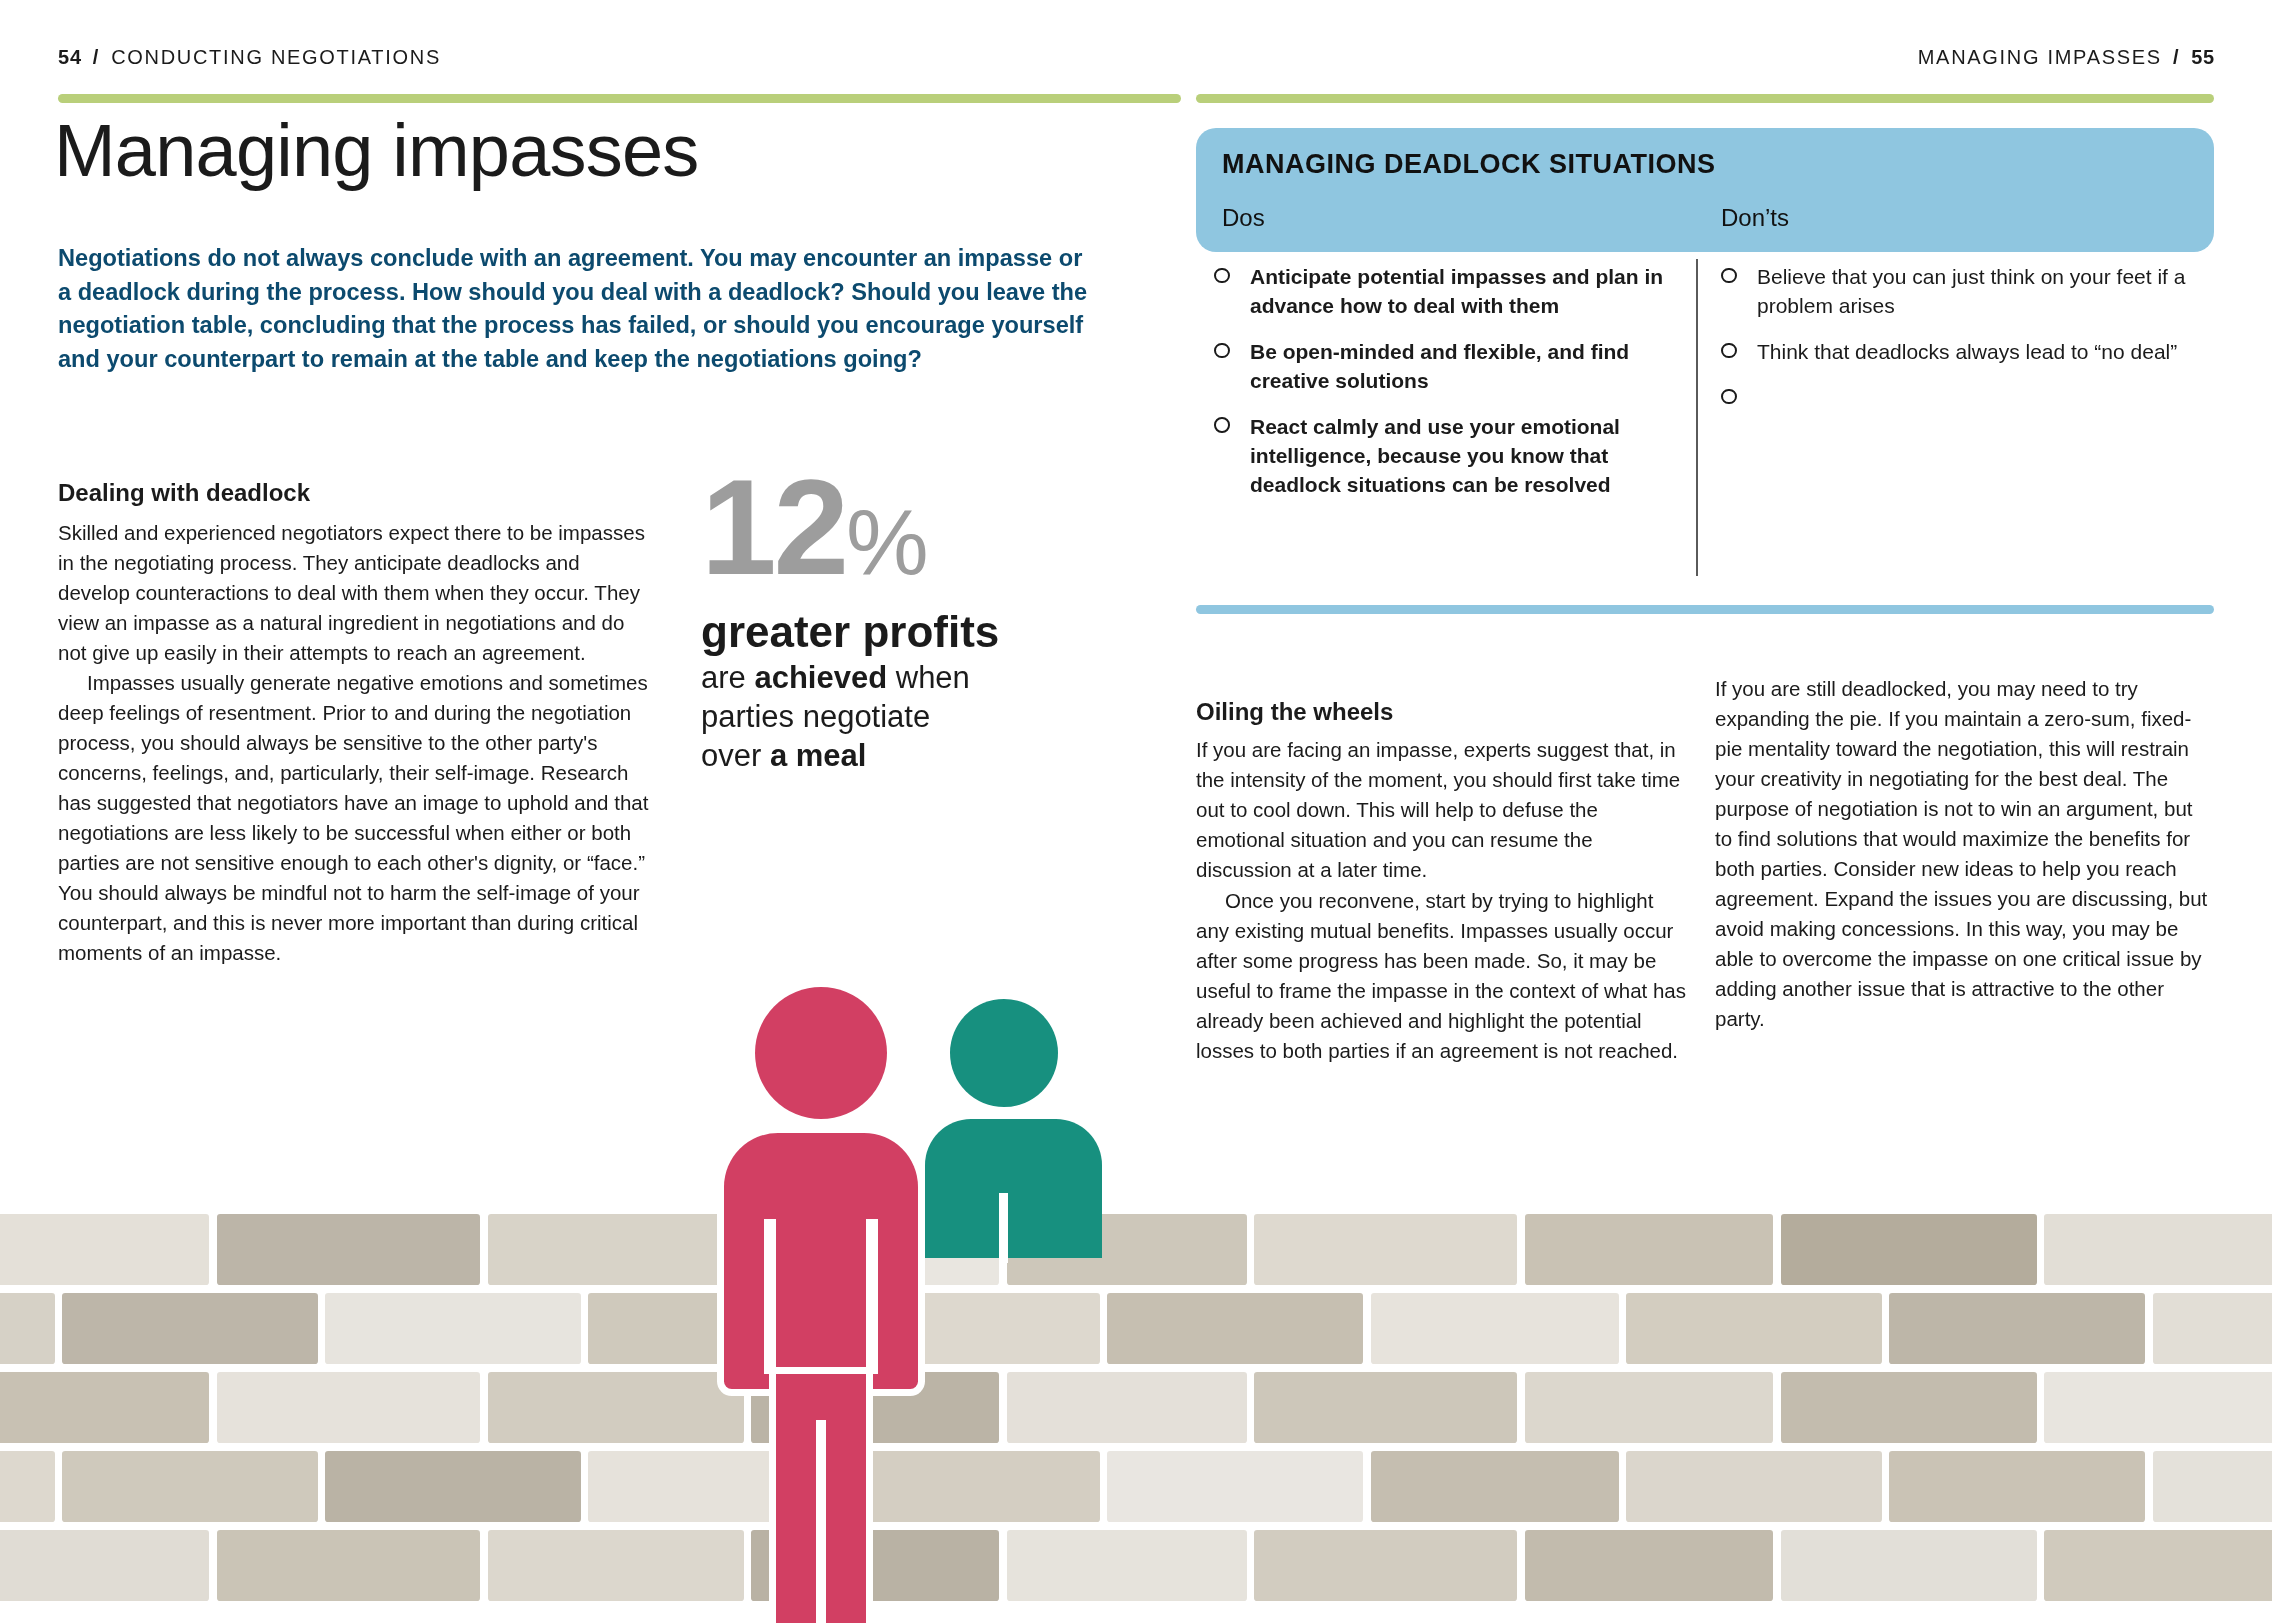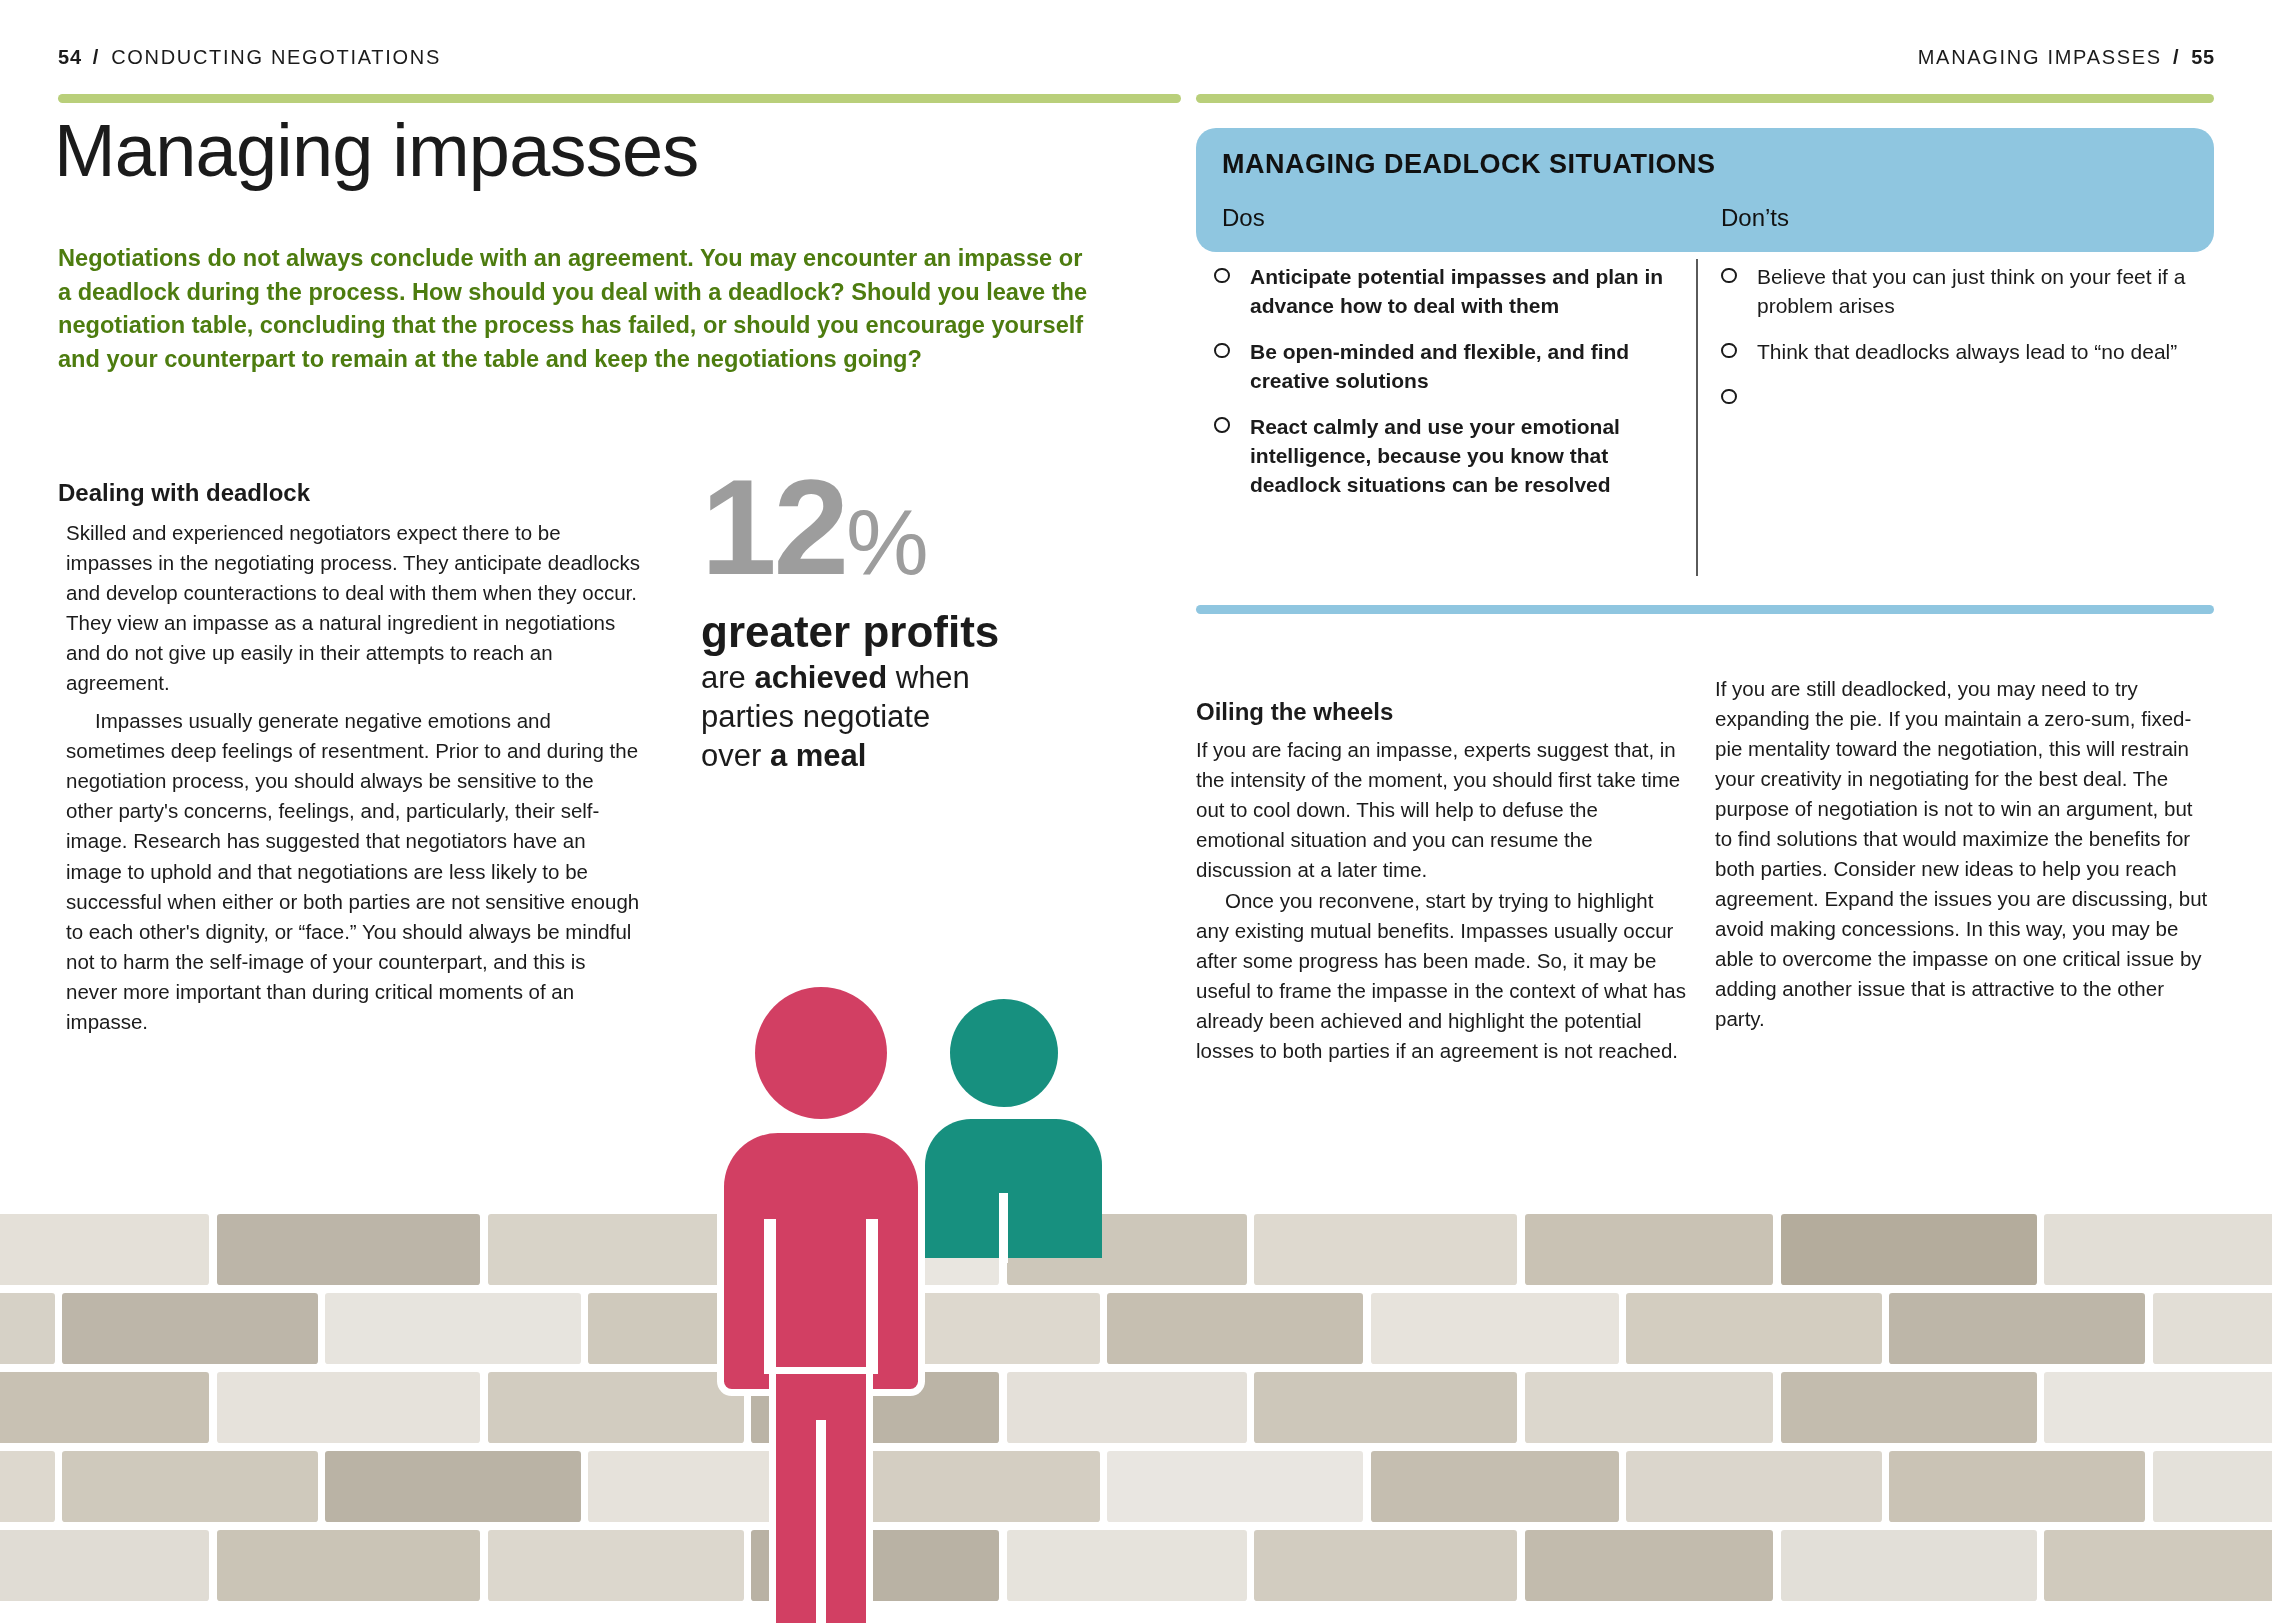--- a/index.html
+++ b/index.html
@@ -78,38 +78,38 @@
     line-height: 1.05;
   }
   .intro {
     position: absolute;
     left: 58px;
     top: 242px;
     width: 1030px;
     font-size: 23.6px;
     font-weight: 700;
     line-height: 1.42;
-    color: #4d7c0f;
+    color: #0c4a6e;
   }
   .subhead {
     font-size: 24px;
     font-weight: 700;
     color: #1b1b1b;
   }
   .body-col {
     position: absolute;
     left: 58px;
     top: 475px;
     width: 592px;
     font-size: 20.5px;
     line-height: 1.465;
     color: #1b1b1b;
   }
   .body-col .subhead { display: block; margin-bottom: 7.7px; }
-  .body-col p { margin: 8px; }
+  .body-col p { margin: 0; }
   .body-col p.indent { text-indent: 29px; }
 
   
   .stat {
     position: absolute;
     left: 701px;
     top: 465px;
     width: 403px;
   }
   .stat-number {

